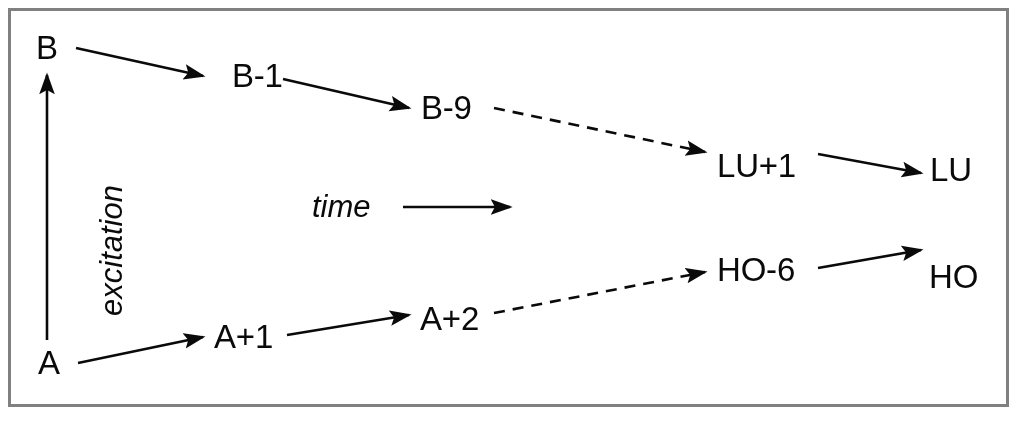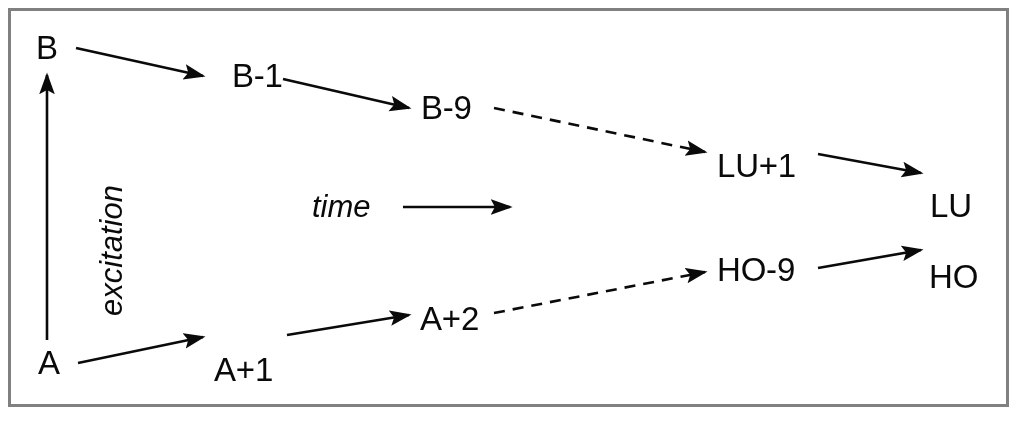--- a/index.html
+++ b/index.html
@@ -92,25 +92,25 @@
     <line x1="78" y1="363" x2="203" y2="337" stroke="#0a0a0a" stroke-width="2.6" marker-end="url(#arrowhead)"></line>
     <line x1="287" y1="335" x2="409" y2="315" stroke="#0a0a0a" stroke-width="2.6" marker-end="url(#arrowhead)"></line>
     <line x1="494" y1="313" x2="705" y2="272" stroke="#0a0a0a" stroke-width="2.6" stroke-dasharray="11 8" marker-end="url(#arrowhead)"></line>
     <line x1="818" y1="268" x2="921" y2="250" stroke="#0a0a0a" stroke-width="2.6" marker-end="url(#arrowhead)"></line>
   </svg>
 
   <div class="node-label" style="left:36px;  top:31px;">B</div>
   <div class="node-label" style="left:212px; top:59px;margin-left:20px;">B-1</div>
   <div class="node-label" style="left:421px; top:91px;">B-9</div>
   <div class="node-label" style="left:717px; top:149px;">LU+1</div>
-  <div class="node-label" style="left:930px; top:153px;margin-top:36px;">LU</div>
+  <div class="node-label" style="left:930px; top:153px;">LU</div>
 
   <div class="node-label" style="left:38px;  top:346px;">A</div>
-  <div class="node-label" style="left:214px; top:320px;margin-top:33px;">A+1</div>
+  <div class="node-label" style="left:214px; top:320px;">A+1</div>
   <div class="node-label" style="left:420px; top:302px;">A+2</div>
-  <div class="node-label" style="left:717px; top:253px;">HO-9</div>
+  <div class="node-label" style="left:717px; top:253px;">HO-6</div>
   <div class="node-label" style="left:929px; top:260px;">HO</div>
 
   <div class="axis-label" id="excitation-label" style="left:96px; top:316px;">excitation</div>
 
   <div class="axis-label" style="left:312px; top:191px;">time</div>
 
 </div>
 
 </body></html>

